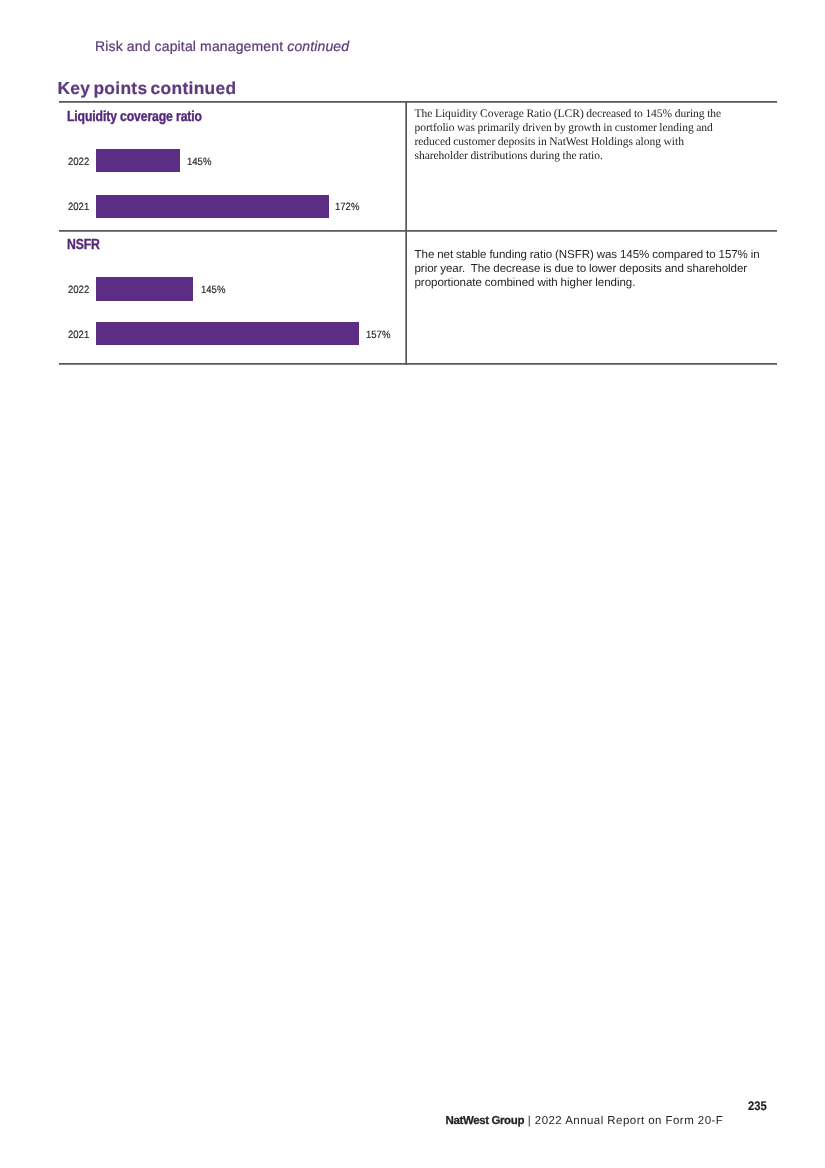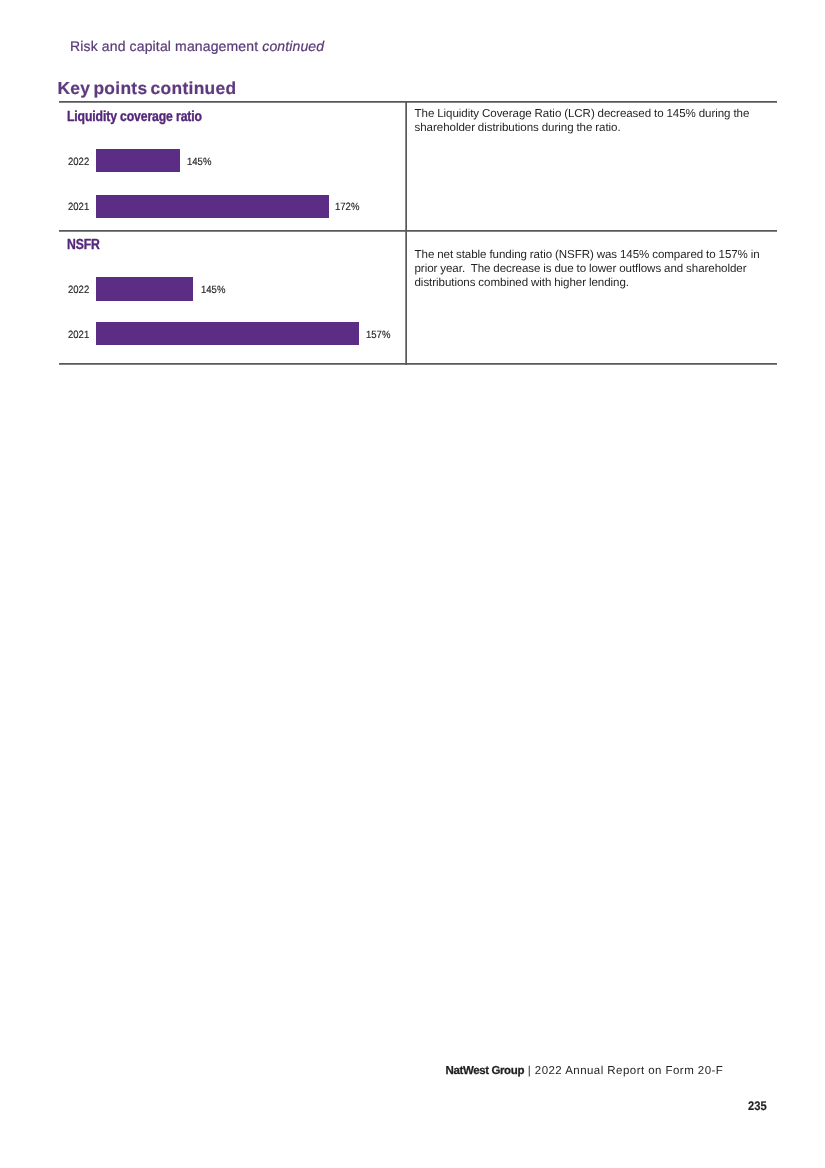--- a/index.html
+++ b/index.html
@@ -9,21 +9,21 @@
     font-family:"Liberation Sans", sans-serif;
     -webkit-font-smoothing:antialiased;
     text-rendering:geometricPrecision;
     position:relative;
     overflow:hidden;
   }
   .page { position:absolute; left:0; top:0; width:825px; height:1168px; }
 
   
   .runhead {
-    position:absolute; left:41px; top:38.1px;
+    position:absolute; left:66px; top:38.1px;
     font-size:14px; color:#5a3b78; letter-spacing:0.14px;
     white-space:nowrap;padding-left:29px; -webkit-text-stroke:0.22px #5a3b78;
   }
   .runhead .cont { font-style:italic; }
 
   
   .sectitle {
     position:absolute; left:57.4px; top:77.5px;
     font-size:17.4px; color:#5e3a7e; font-weight:700; letter-spacing:0.30px; word-spacing:-1.9px;
     white-space:nowrap; -webkit-text-stroke:0.2px #5e3a7e;
@@ -47,21 +47,21 @@
      transform:scaleX(0.90); transform-origin:left top;
      -webkit-text-stroke:0.16px #231f20; }
   .val { position:absolute; font-size:10.6px; color:#231f20; white-space:nowrap;
      transform:scaleX(0.90); transform-origin:left top;
      -webkit-text-stroke:0.16px #231f20; }
 
   .para { position:absolute; font-size:11.55px; color:#231f20; letter-spacing:-0.05px; word-spacing:-0.25px; }
   .para .tline { height:14.06px; line-height:14.06px; white-space:pre; }
 
   
-  .footer { position:absolute; top:1065px; font-size:11.5px; color:#231f20; white-space:nowrap; }
+  .footer { position:absolute; top:1115px; font-size:11.5px; color:#231f20; white-space:nowrap; }
   .footer b { font-weight:bold; letter-spacing:-0.38px; -webkit-text-stroke:0.25px #231f20; }
   .footer .rest { letter-spacing:0.45px; white-space:pre; }
   .pageno { position:absolute; top:1098.9px; left:747.6px; font-size:12.4px; font-weight:bold; color:#231f20; -webkit-text-stroke:0.2px #231f20;
      transform:scaleX(0.9); transform-origin:left top; }
 </style>
 </head>
 <body>
 
 <div class="page">
 
@@ -83,39 +83,41 @@
     <div class="celltitle" style="left:8.1px;top:7.5px;">Liquidity coverage ratio</div>
 
     <div class="bar" style="left: 37.4px; top: 47.9px; height: 23.4px; width: 83.8px;"></div>
     <div class="yr" style="left:9.1px;top:55.0px;">2022</div>
     <div class="val" style="left:128.4px;top:55.0px;">145%</div>
 
     <div class="bar" style="left: 37.4px; top: 93.7px; height: 23.2px; width: 233px;"></div>
     <div class="yr" style="left:9.1px;top:100.0px;">2021</div>
     <div class="val" style="left:276.9px;top:100.0px;">172%</div>
 
-    <div class="para" style="left:356px;top:5.5px;width:352px;">
+    <div class="para" style="left:356px;top:5.5px;width:352px;font-family:Liberation Serif, serif;">
         <div class="tline">The Liquidity Coverage Ratio (LCR) decreased to 145% during the</div>
+        <div class="tline">portfolio was primarily driven by growth in customer lending and</div>
+        <div class="tline">reduced customer deposits in NatWest Holdings along with</div>
         <div class="tline">shareholder distributions during the ratio.</div>
       </div>
 
     <div class="celltitle" style="left:8.1px;top:135.5px;">NSFR</div>
 
     <div class="bar" style="left: 37.4px; top: 176.4px; height: 23.3px; width: 97.6px;"></div>
     <div class="yr" style="left:9.1px;top:182.8px;">2022</div>
     <div class="val" style="left:142.1px;top:182.8px;">145%</div>
 
     <div class="bar" style="left: 37.4px; top: 220.8px; height: 23.3px; width: 263.1px;"></div>
     <div class="yr" style="left:9.1px;top:227.8px;">2021</div>
     <div class="val" style="left:307.5px;top:227.8px;">157%</div>
 
     <div class="para" style="left:356px;top:134px;width:352px;margin-top:13px;">
         <div class="tline">The net stable funding ratio (NSFR) was 145% compared to 157% in</div>
-        <div class="tline">prior year.  The decrease is due to lower outflows and shareholder</div>
-        <div class="tline">distributions combined with higher lending.</div>
+        <div class="tline">prior year.  The decrease is due to lower deposits and shareholder</div>
+        <div class="tline">proportionate combined with higher lending.</div>
       </div>
 
   </div>
 
   <div class="footer" style="left:445.5px;">
     <b>NatWest Group</b><span class="rest"> | </span><span class="rest">2022 Annual Report on Form 20-F</span>
   </div>
   <div class="pageno">235</div>
 
 </div>

